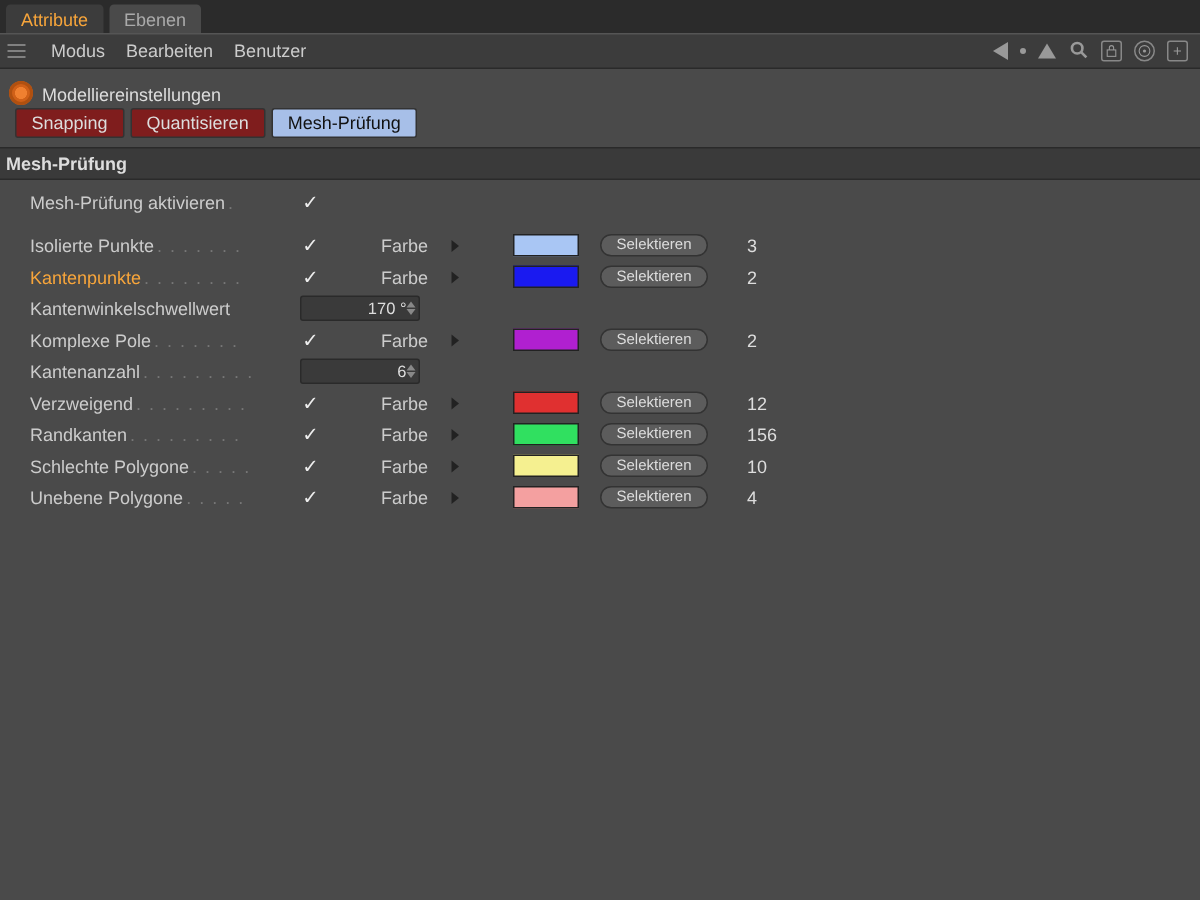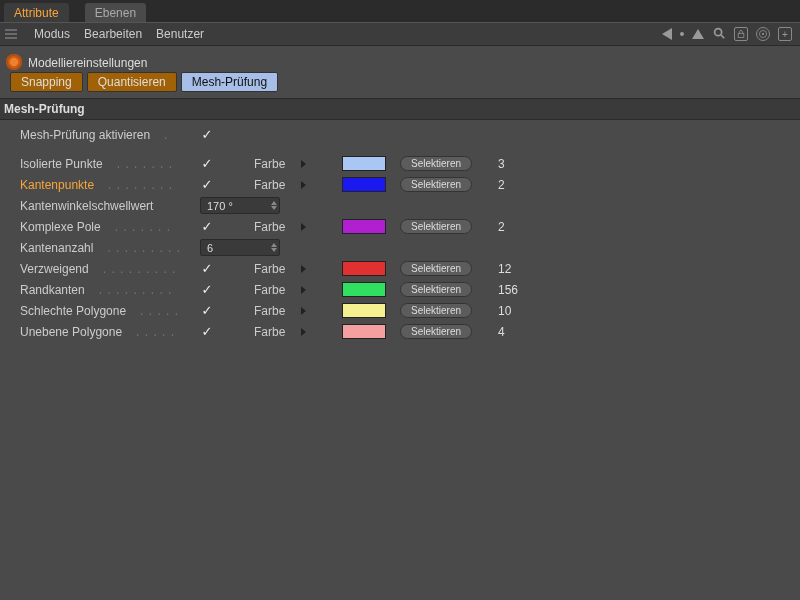--- a/index.html
+++ b/index.html
@@ -12,21 +12,21 @@
     user-select: none;
   }
 
   
   .top-tabs {
     display: flex;
     align-items: flex-end;
     height: 22px;
     background: #2b2b2b;
     padding-left: 4px;
-    gap: 16px;
+    gap: 4px;
   }
   .top-tab {
     padding: 3px 10px 2px 10px;
     background: #4a4a4a;
     color: #aaa;
     border-top-left-radius: 3px;
     border-top-right-radius: 3px;
     cursor: pointer;
   }
   .top-tab.active { color: #f7a53b; background: #3c3c3c; }
@@ -91,21 +91,21 @@
 
   
   .inner-tabs {
     display:flex;
     gap:4px;
     padding: 2px 10px 6px 10px;
     background:#4a4a4a;
   }
   .inner-tab {
     padding: 2px 10px;
-    background:#a16207;
+    background:#7f1d1d;
     color:#ddd;
     border:1px solid #333;
     border-radius:2px;
     cursor:pointer;
     font-size:12px;
   }
   .inner-tab.active {
     background:#a7bfe8;
     color:#111;
   }
@@ -133,21 +133,21 @@
     white-space:nowrap;
   }
   .label.orange { color:#f7a53b; }
   .dots {
     flex: 0 0 auto;
     color:#777;
     letter-spacing:1px;
     overflow:hidden;
     padding: 0 2px;
   }
-  .label-col { display:flex; align-items:center; width: 180px; gap: 12px; }
+  .label-col { display:flex; align-items:center; width: 180px; }
   .label-col .label { flex:0 0 auto; }
   .label-col .dots { flex:1; text-align:left; }
 
   .check {
     width:14px; height:14px;
     color:#eee;
     font-size:13px;
     text-align:center;
     cursor:pointer;
     line-height:14px;
@@ -155,20 +155,21 @@
 
   .num-field {
     display:flex; align-items:center;
     background:#3a3a3a;
     border:1px solid #2a2a2a;
     border-radius:2px;
     height:17px;
     width:80px;
     padding: 0 2px 0 6px;
     color:#ddd;
+    text-align:right;
   }
   .num-field .val { flex:1; font-size:11px; }
   .num-field .spin { display:flex; flex-direction:column; gap:0; }
   .num-field .spin .s {
     width:0;height:0;
     border-left:3px solid transparent;
     border-right:3px solid transparent;
     cursor:pointer;
   }
   .num-field .spin .up { border-bottom:4px solid #888; margin-bottom:1px;}

